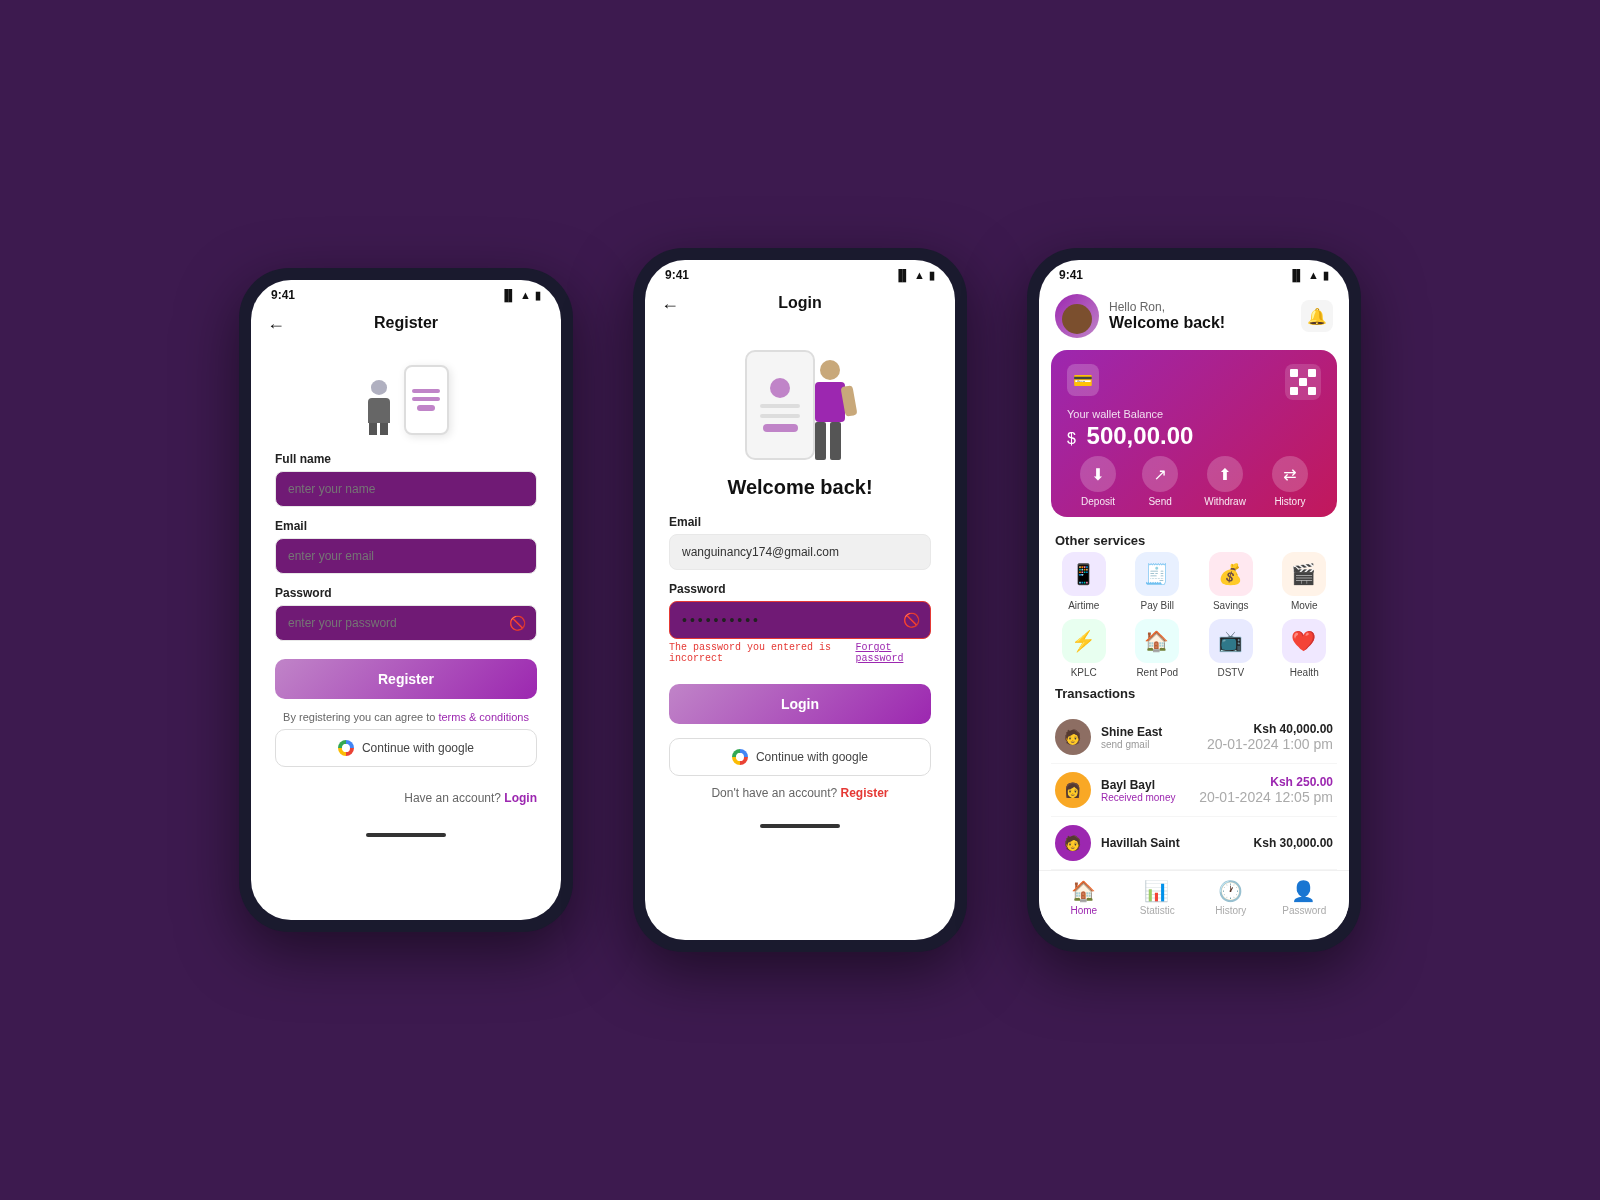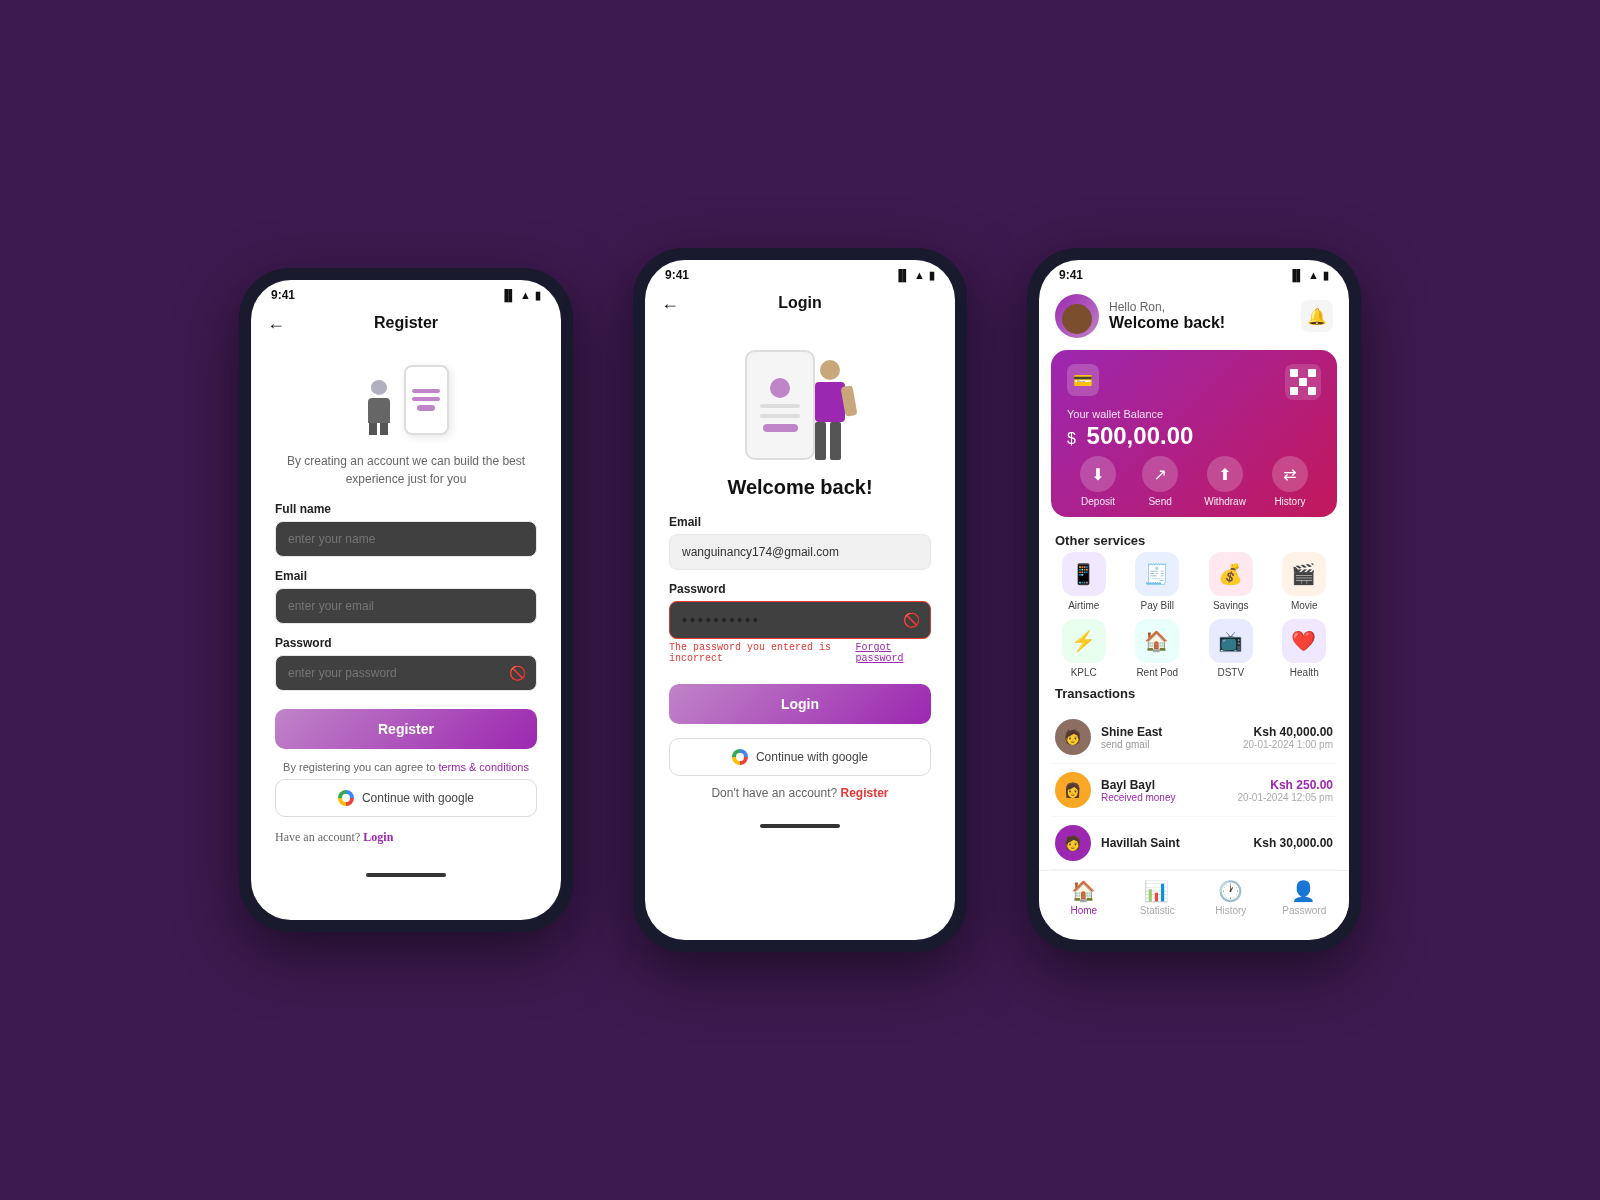--- a/index.html
+++ b/index.html
@@ -137,21 +137,21 @@
       color: #222;
       margin-bottom: 5px;
       display: block;
     }
     .form-group { margin-bottom: 12px; }
     .form-input {
       width: 100%;
       padding: 10px 12px;
       border: 1px solid #e8e8e8;
       border-radius: 8px;
-      background: #404040;
+      background: #701a75;
       font-size: 12px;
       color: #999;
       outline: none;
     }
     .form-input-wrap {
       position: relative;
     }
     .form-input-wrap .eye-icon {
       position: absolute;
       right: 10px;
@@ -208,25 +208,24 @@
       position: relative;
     }
     .google-g::after {
       content: '';
       position: absolute;
       width: 8px; height: 8px;
       background: #fff;
       border-radius: 50%;
     }
     .have-account {
-      text-align: left;
+      text-align: right;
       font-size: 12px;
       color: #666;
-      margin-top: 13px;
-      font-family: Liberation Serif, serif;
+      margin-top: 24px;
     }
     .have-account a { color: #9c27b0; text-decoration: none; font-weight: 600; }
     .home-indicator {
       width: 100%;
       display: flex;
       justify-content: center;
       padding: 8px 0 4px;
     }
     .home-bar {
       width: 80px; height: 4px;
@@ -427,21 +426,21 @@
       flex-shrink: 0;
       display: flex; align-items: center; justify-content: center;
       font-size: 14px;
     }
     .trans-info { flex: 1; margin-left: 10px; }
     .trans-name { font-size: 12px; font-weight: 600; color: #222; }
     .trans-desc { font-size: 10px; color: #999; }
     .trans-amount-col { text-align: right; }
     .trans-amount { font-size: 12px; font-weight: 600; color: #222; }
     .trans-amount.positive { color: #9c27b0; }
-    .trans-date { font-size: 10px; color: #aaa; }
+    .trans-date { font-size: 14px; color: #aaa; }
 
     
     .bottom-nav {
       display: flex;
       justify-content: space-around;
       align-items: center;
       padding: 8px 8px 4px;
       border-top: 1px solid #f0f0f0;
       background: #fff;
     }
@@ -492,21 +491,20 @@
           </div>
           <div class="illus-phone-icon">
             <div class="illus-phone-bar"></div>
             <div class="illus-phone-bar"></div>
             <div class="illus-phone-btn"></div>
           </div>
         </div>
       </div>
 
       
-      <p class="reg-subtitle">By creating an account we can build the best experience just for you</p>
 
       
       <div class="form-group">
         <label class="form-label">Full name</label>
         <input class="form-input" type="text" placeholder="enter your name" style="">
       </div>
 
       
       <div class="form-group">
         <label class="form-label">Email</label>

